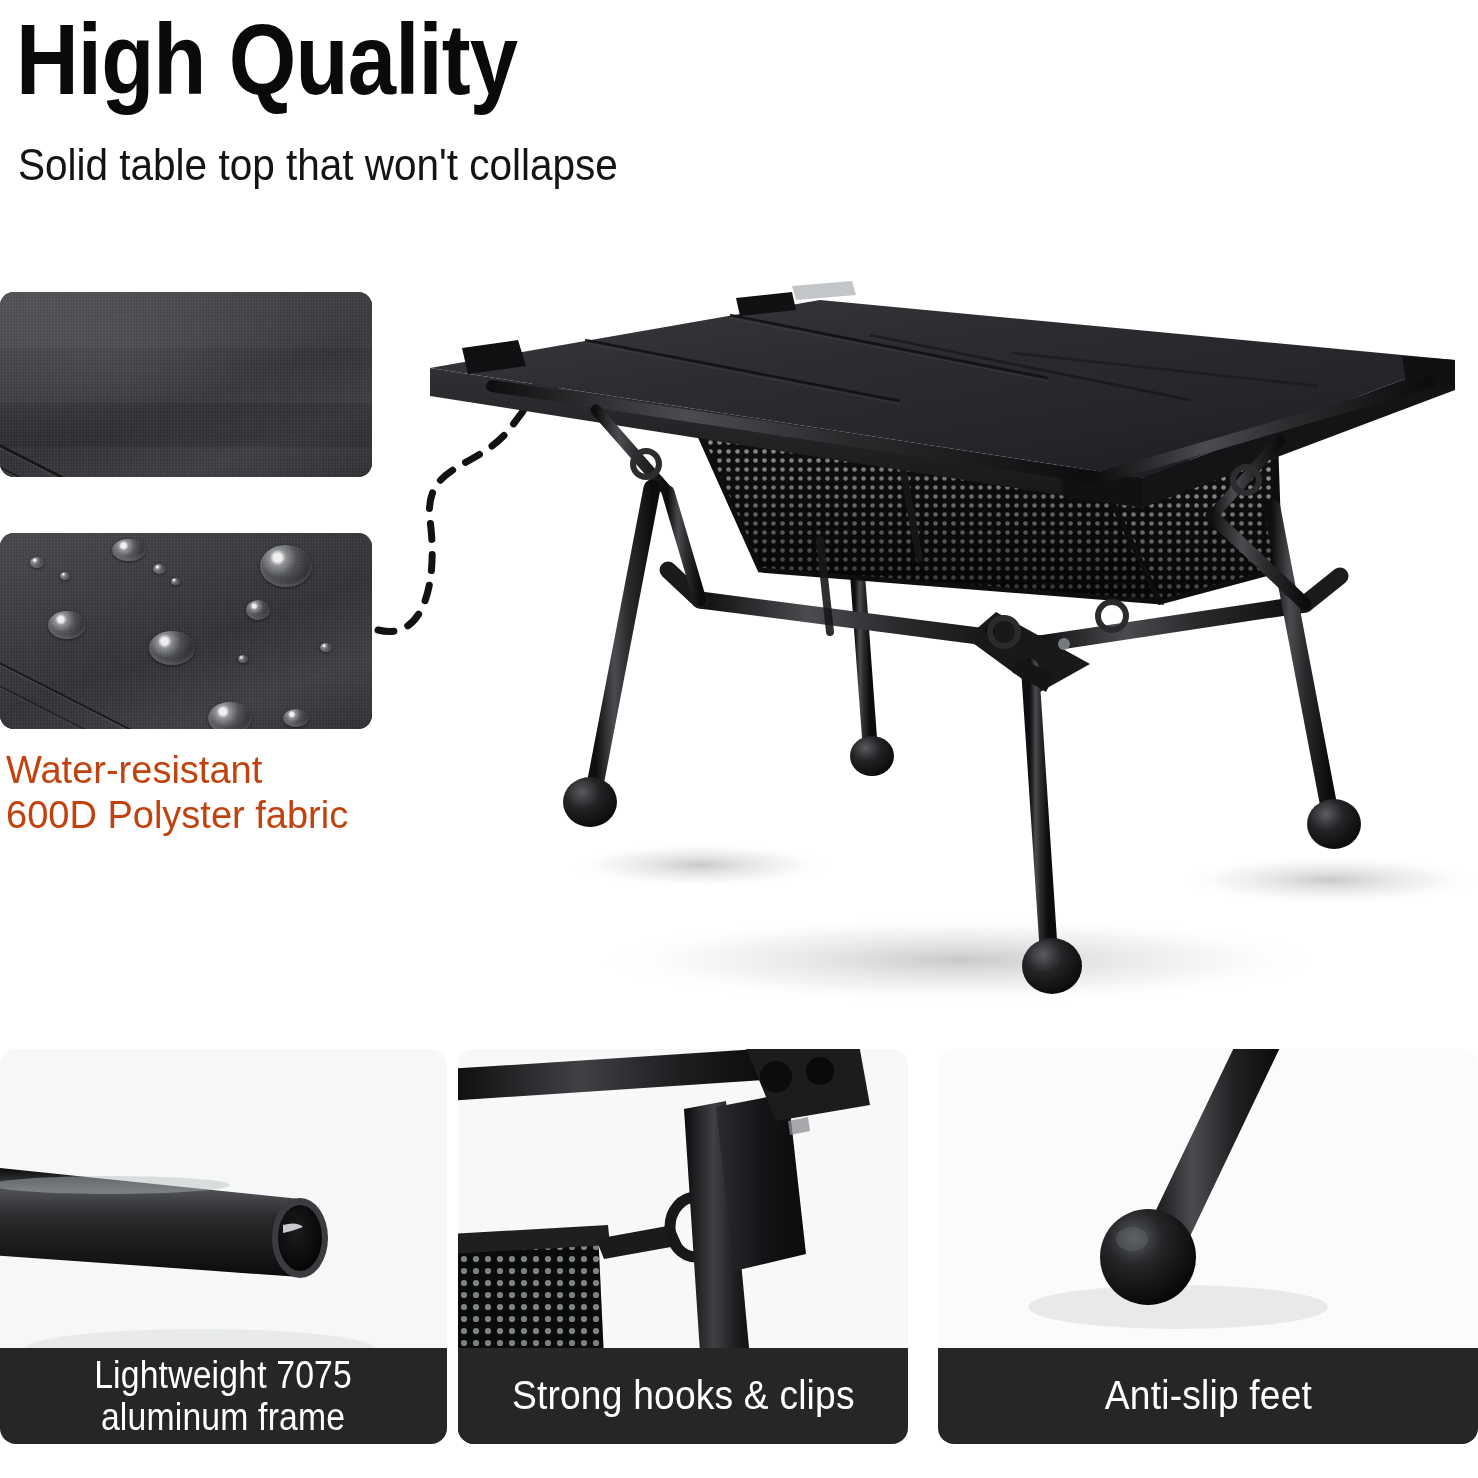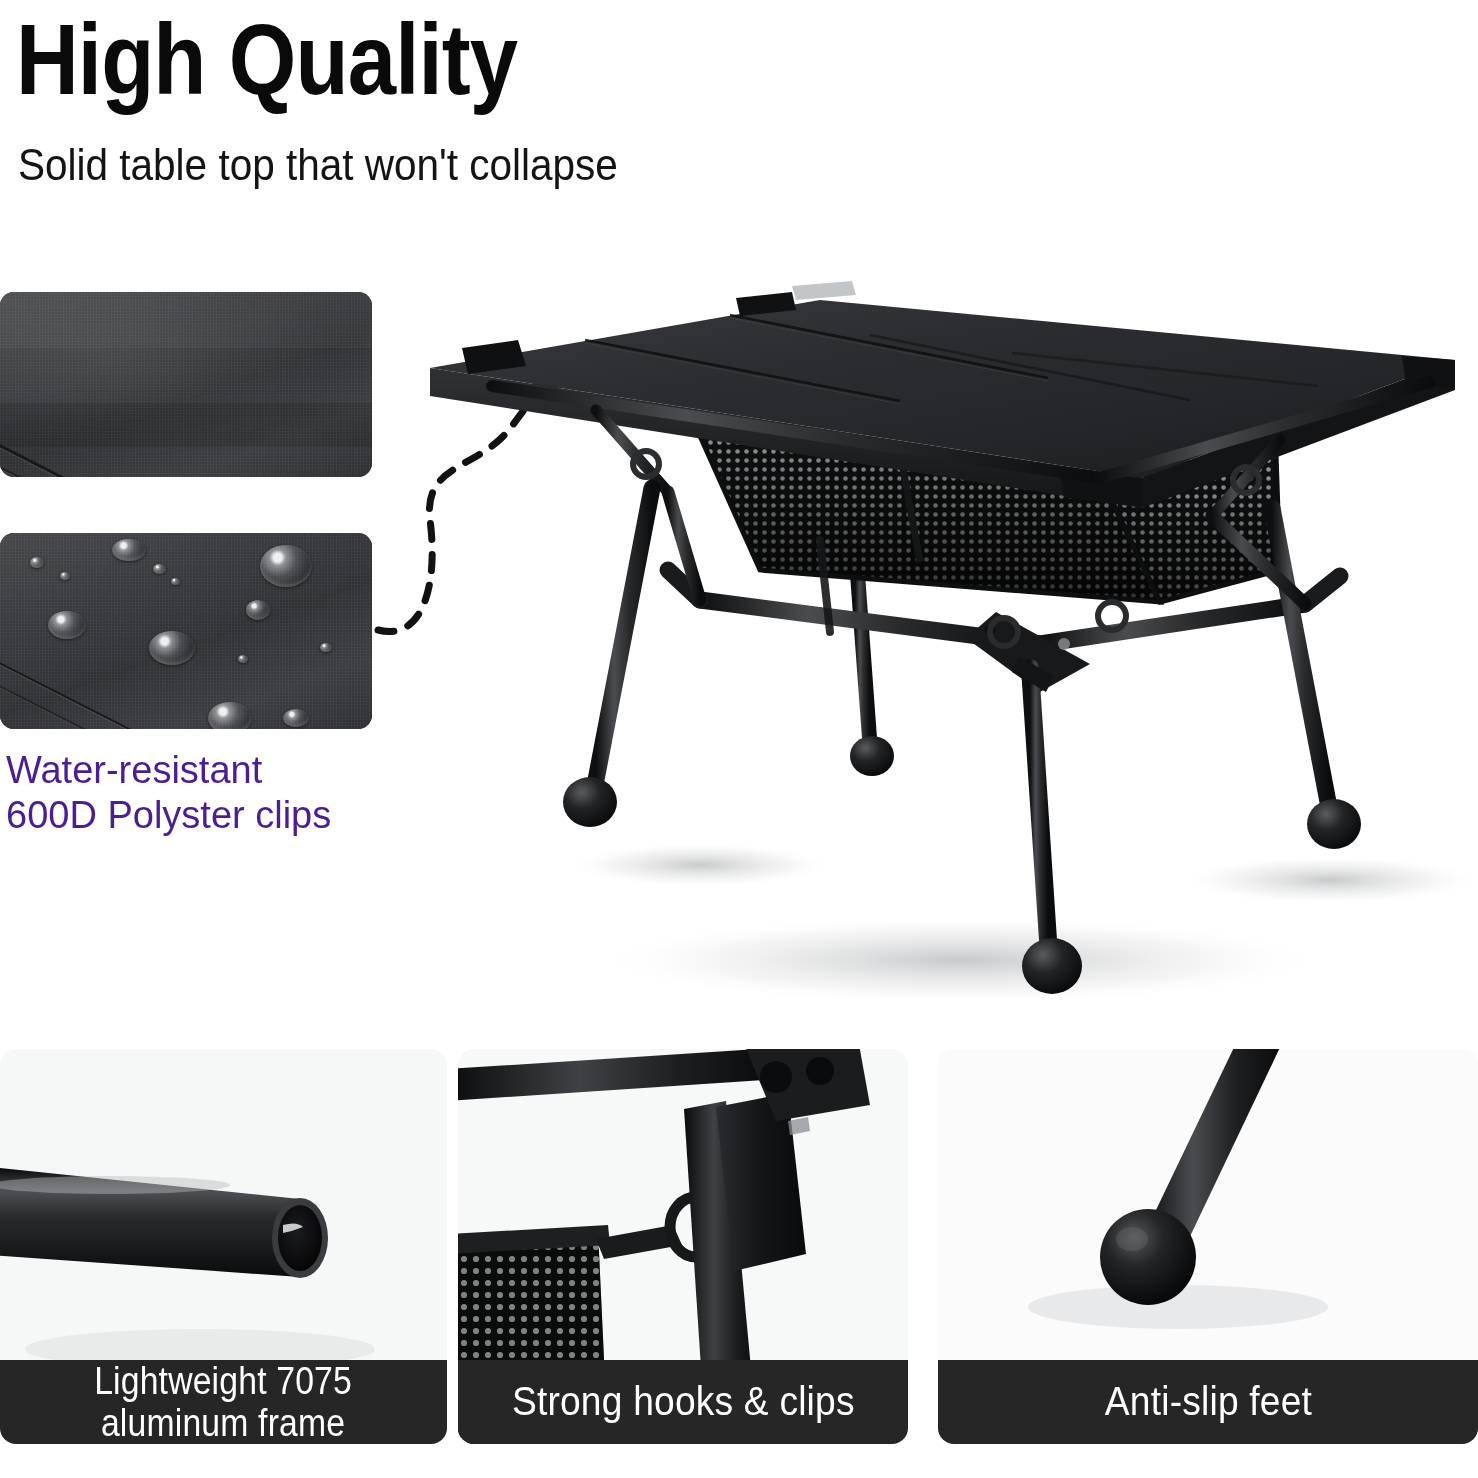--- a/index.html
+++ b/index.html
@@ -46,32 +46,32 @@
   
   #hero{position:absolute;left:400px;top:240px;width:1078px;height:810px;}
 
   
   .panel{position:absolute;top:1049px;height:395px;border-radius:16px;overflow:hidden;
          background:linear-gradient(180deg,#ffffff 0%,#f7f8f8 55%,#eceded 100%);}
   #panel-frame{left:0px;width:447px;}
   #panel-hooks{left:458px;width:450px;}
   #panel-feet {left:938px;width:540px;}
   .panel-art{position:absolute;inset:0;}
-  .panel-caption{position:absolute;left:0;right:0;bottom:0;height:84px;background:#262626;
+  .panel-caption{position:absolute;left:0;right:0;bottom:0;height:96px;background:#262626;
     display:flex;align-items:center;justify-content:center;text-align:center;padding:0 14px;
     box-sizing:border-box;color:#fff;
     font-family:"Liberation Sans Narrow","Liberation Sans",sans-serif;
     font-weight:400;font-size:40px;line-height:1.08;letter-spacing:.2px;}
   .panel-caption.two-line{font-size:39px;}
   .panel-caption span{transform:scaleX(.93);display:block;}
 
   
   #fabric-caption{position:absolute;left:6px;top:748px;width:430px;
     font-family:"Liberation Sans","DejaVu Sans",sans-serif;
-    font-weight:400;font-size:38px;line-height:1.18;color:#4c1d95;}
+    font-weight:400;font-size:38px;line-height:1.18;color:#c2410c;}
 </style>
 </head>
 <body>
 
 <div class="stage">
 
   <div id="page-title">High Quality</div>
   <div id="page-subtitle">Solid table top that won't collapse</div>
 
   <div class="thumb" id="thumb-fabric">
@@ -97,21 +97,21 @@
     <div class="drop" style="left:8%;top:12%;width:14px;height:11px;"></div>
     <div class="drop" style="left:16%;top:20%;width:10px;height:8px;"></div>
     <div class="drop" style="left:41%;top:16%;width:13px;height:10px;"></div>
     <div class="drop" style="left:46%;top:23%;width:9px;height:7px;"></div>
     <div class="drop" style="left:64%;top:62%;width:10px;height:8px;"></div>
     <div class="drop" style="left:86%;top:56%;width:12px;height:9px;"></div>
   </div>
 
   <div id="fabric-caption">
     <div>Water-resistant</div>
-    <div>600D Polyster clips</div>
+    <div>600D Polyster fabric</div>
   </div>
 
   <svg id="connector" viewBox="0 0 300 330">
     <path d="M 48 300 C 95 312, 108 250, 100 190 C 93 132, 150 140, 182 96 C 198 74, 208 62, 214 54" fill="none" stroke="#121212" stroke-width="7" stroke-linecap="round" stroke-dasharray="16 15"></path>
     <polygon points="214,28 235,72 195,70" fill="#121212"></polygon>
   </svg>
 
   <svg id="hero" viewBox="0 0 1078 810">
     <defs>
       <linearGradient id="topFab" x1="0" y1="0" x2="1" y2="1">

